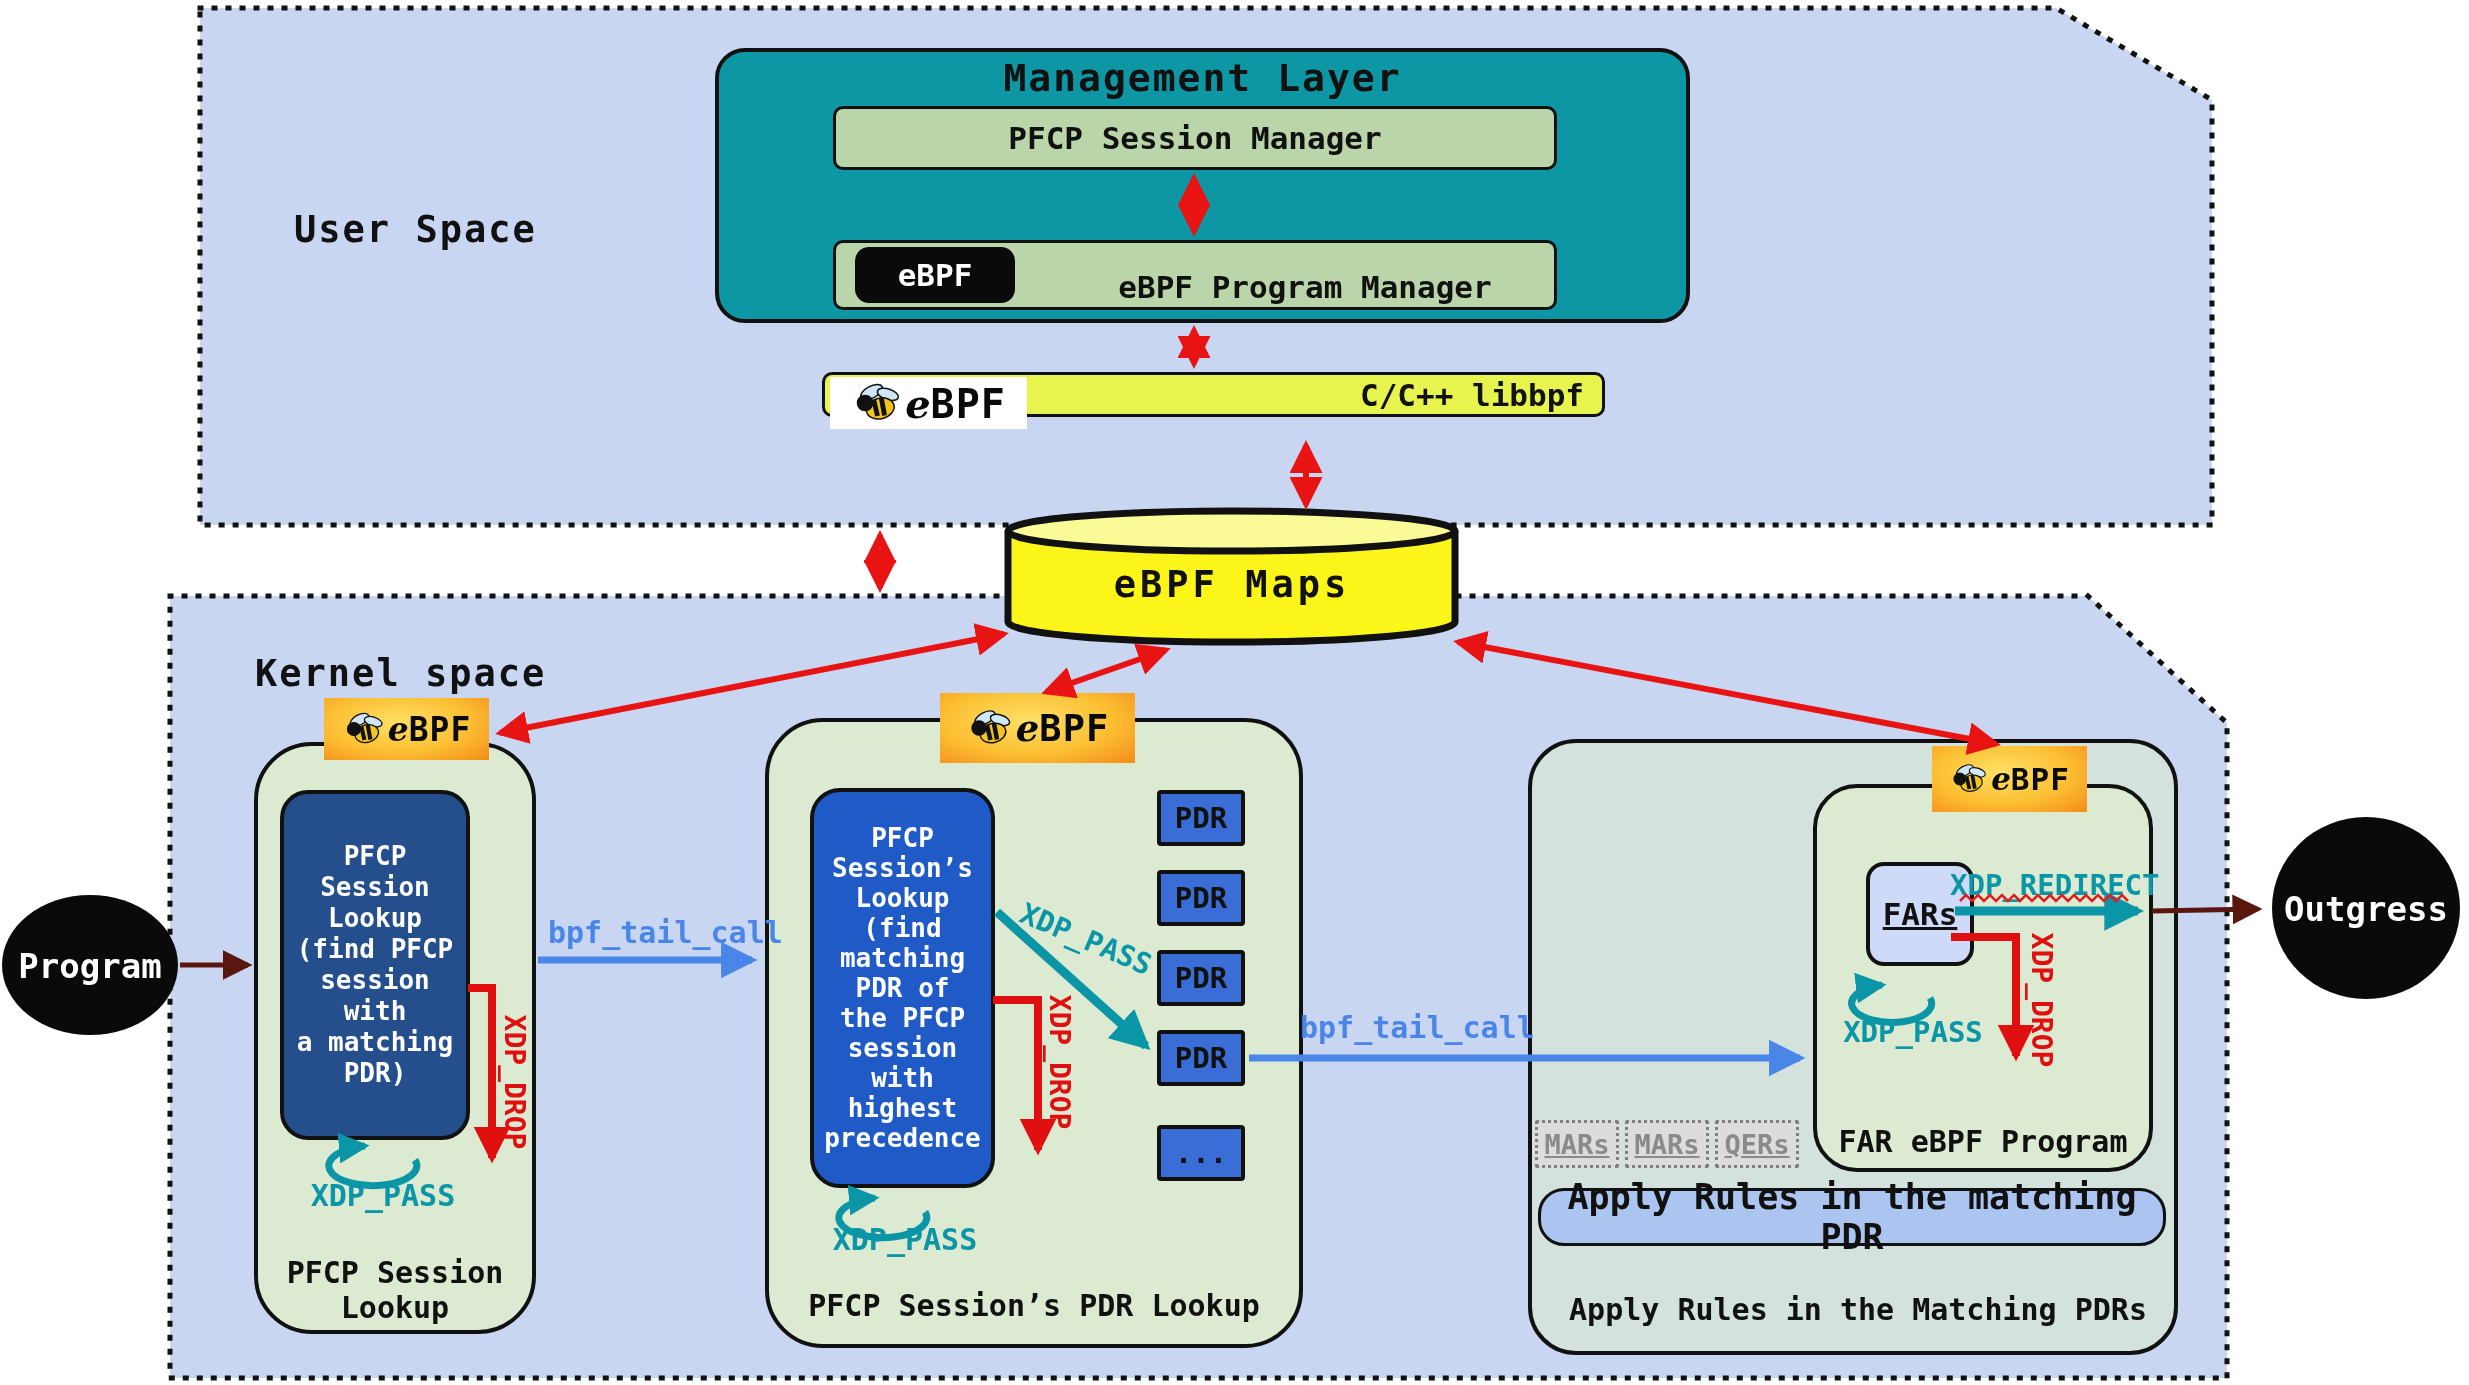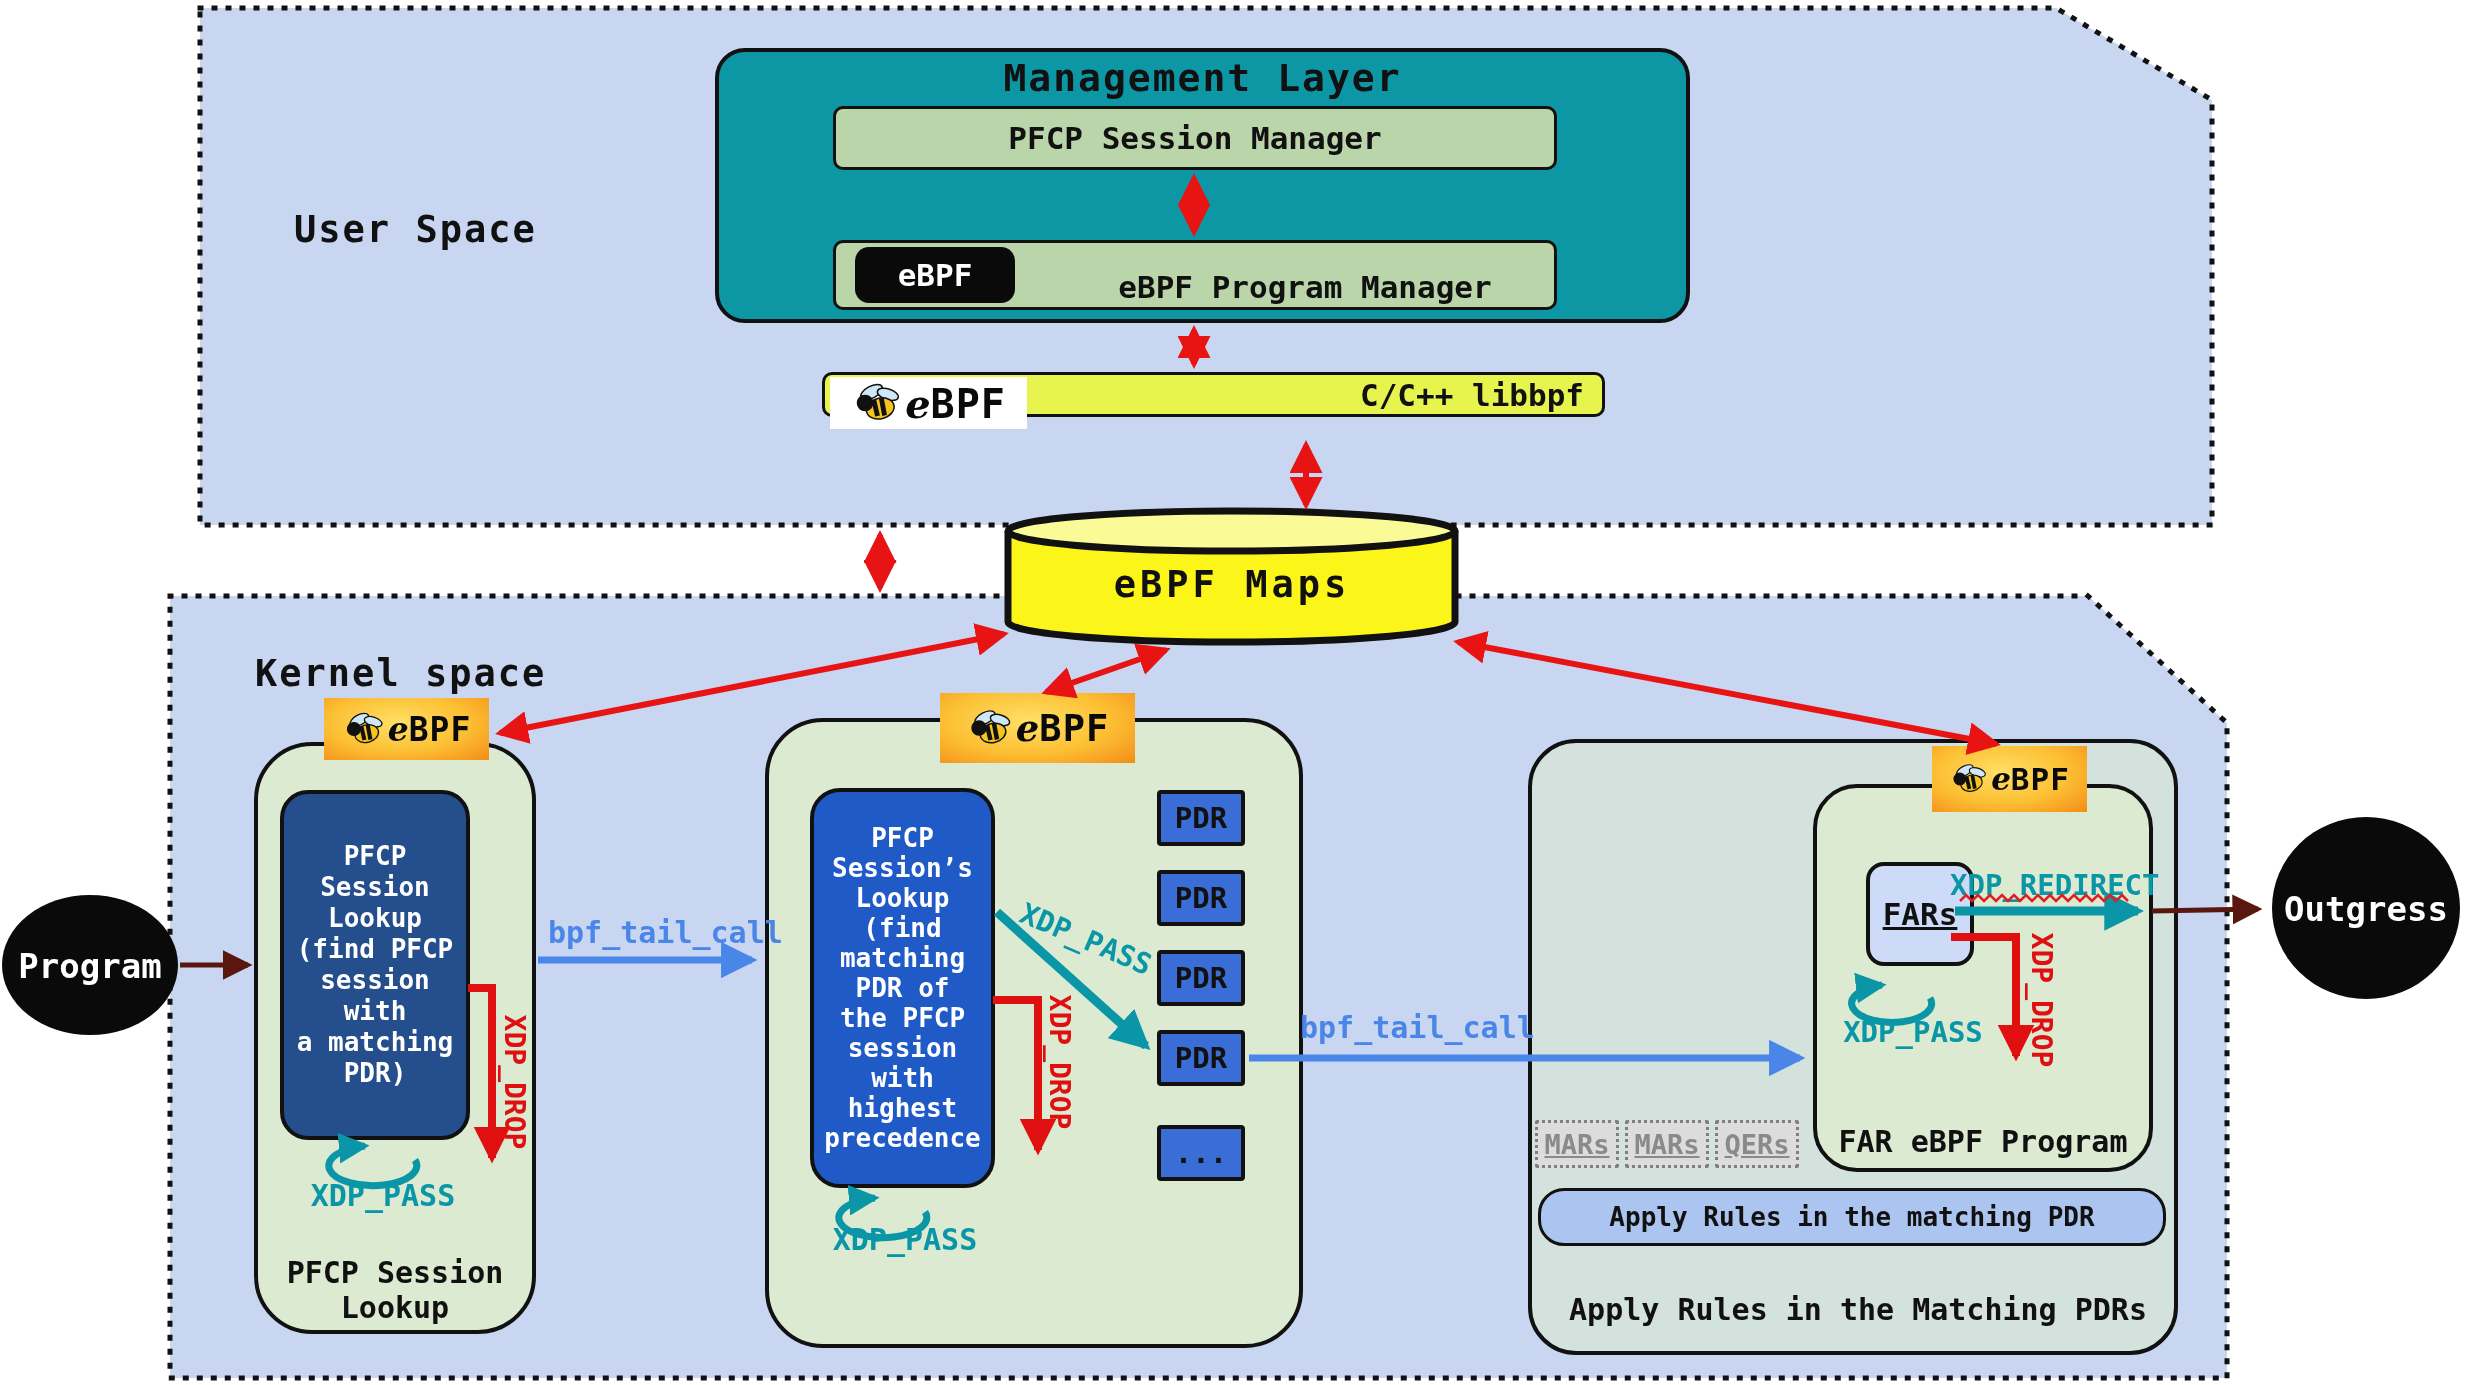--- a/index.html
+++ b/index.html
@@ -64,21 +64,21 @@
   .caption{font-size:30px;font-weight:bold;text-align:center;z-index:2;}
   .teal-txt{color:#0a96a6;font-weight:bold;z-index:4;}
   .red-txt{color:#e01010;font-weight:bold;z-index:4;}
   .blue-txt{color:#4a86e8;font-weight:bold;z-index:4;}
   .rot90{transform:rotate(90deg);}
 
   
   .chip{top:1120px;height:48px;background:#dcdcdc;border:3px dotted #7f7f7f;color:#8a8a8a;
         font-size:27px;font-weight:bold;text-decoration:underline;z-index:2;border-radius:2px;}
   .apply-bar{left:1538px;top:1188px;width:628px;height:58px;background:#abc5f0;border:3px solid #111;border-radius:26px;
-        font-size:26px;font-weight:bold;z-index:2;}
+        font-size:35px;font-weight:bold;z-index:2;}
 
   .endpoint-label{color:#fff;font-size:34px;font-weight:bold;z-index:2;text-align:center;}
   .bee{display:block;}
 </style>
 </head>
 <body>
 
 <div id="canvas">
 
   <svg id="bg-svg" class="layer" width="2469" height="1385" viewBox="0 0 2469 1385">
@@ -186,20 +186,21 @@
 
   <div class="abs pdr center lbl" style="top:790px;">PDR</div>
   <div class="abs pdr center lbl" style="top:870px;">PDR</div>
   <div class="abs pdr center lbl" style="top:950px;">PDR</div>
   <div class="abs pdr center lbl" style="top:1030px;">PDR</div>
   <div class="abs pdr center lbl" style="top:1125px;">...</div>
 
   <div class="abs lbl teal-txt" style="left:986px;top:922px;width:200px;text-align:center;font-size:29px;transform:rotate(23deg);">XDP_PASS</div>
   <div class="abs lbl teal-txt" style="left:805px;top:1222px;width:200px;text-align:center;font-size:30px;">XDP_PASS</div>
   <div class="abs lbl red-txt rot90" style="left:968px;top:1047px;width:185px;height:30px;text-align:center;font-size:28px;">XDP_DROP</div>
+  <div class="abs caption lbl" style="left:784px;top:1288px;width:500px;">PFCP Session’s PDR Lookup</div>
 
   <div class="abs prog right-outer"></div>
   <div class="abs far-inner"></div>
   <div class="abs obadge right-badge">
     <svg class="bee" width="40" height="36" viewBox="0 0 48 40">
       <g stroke="#111" stroke-width="1.4">
         <ellipse cx="19" cy="10" rx="11" ry="5.5" fill="#cfe8f7" transform="rotate(-28 19 10)"></ellipse>
         <ellipse cx="34" cy="12" rx="10" ry="5" fill="#cfe8f7" transform="rotate(18 34 12)"></ellipse>
         <ellipse cx="27" cy="25" rx="13" ry="9.5" fill="#f6c51d" transform="rotate(-14 27 25)"></ellipse>
         <path d="M21,17 l3.5,15 M28,15.5 l3,16" stroke-width="4.5" fill="none"></path>

